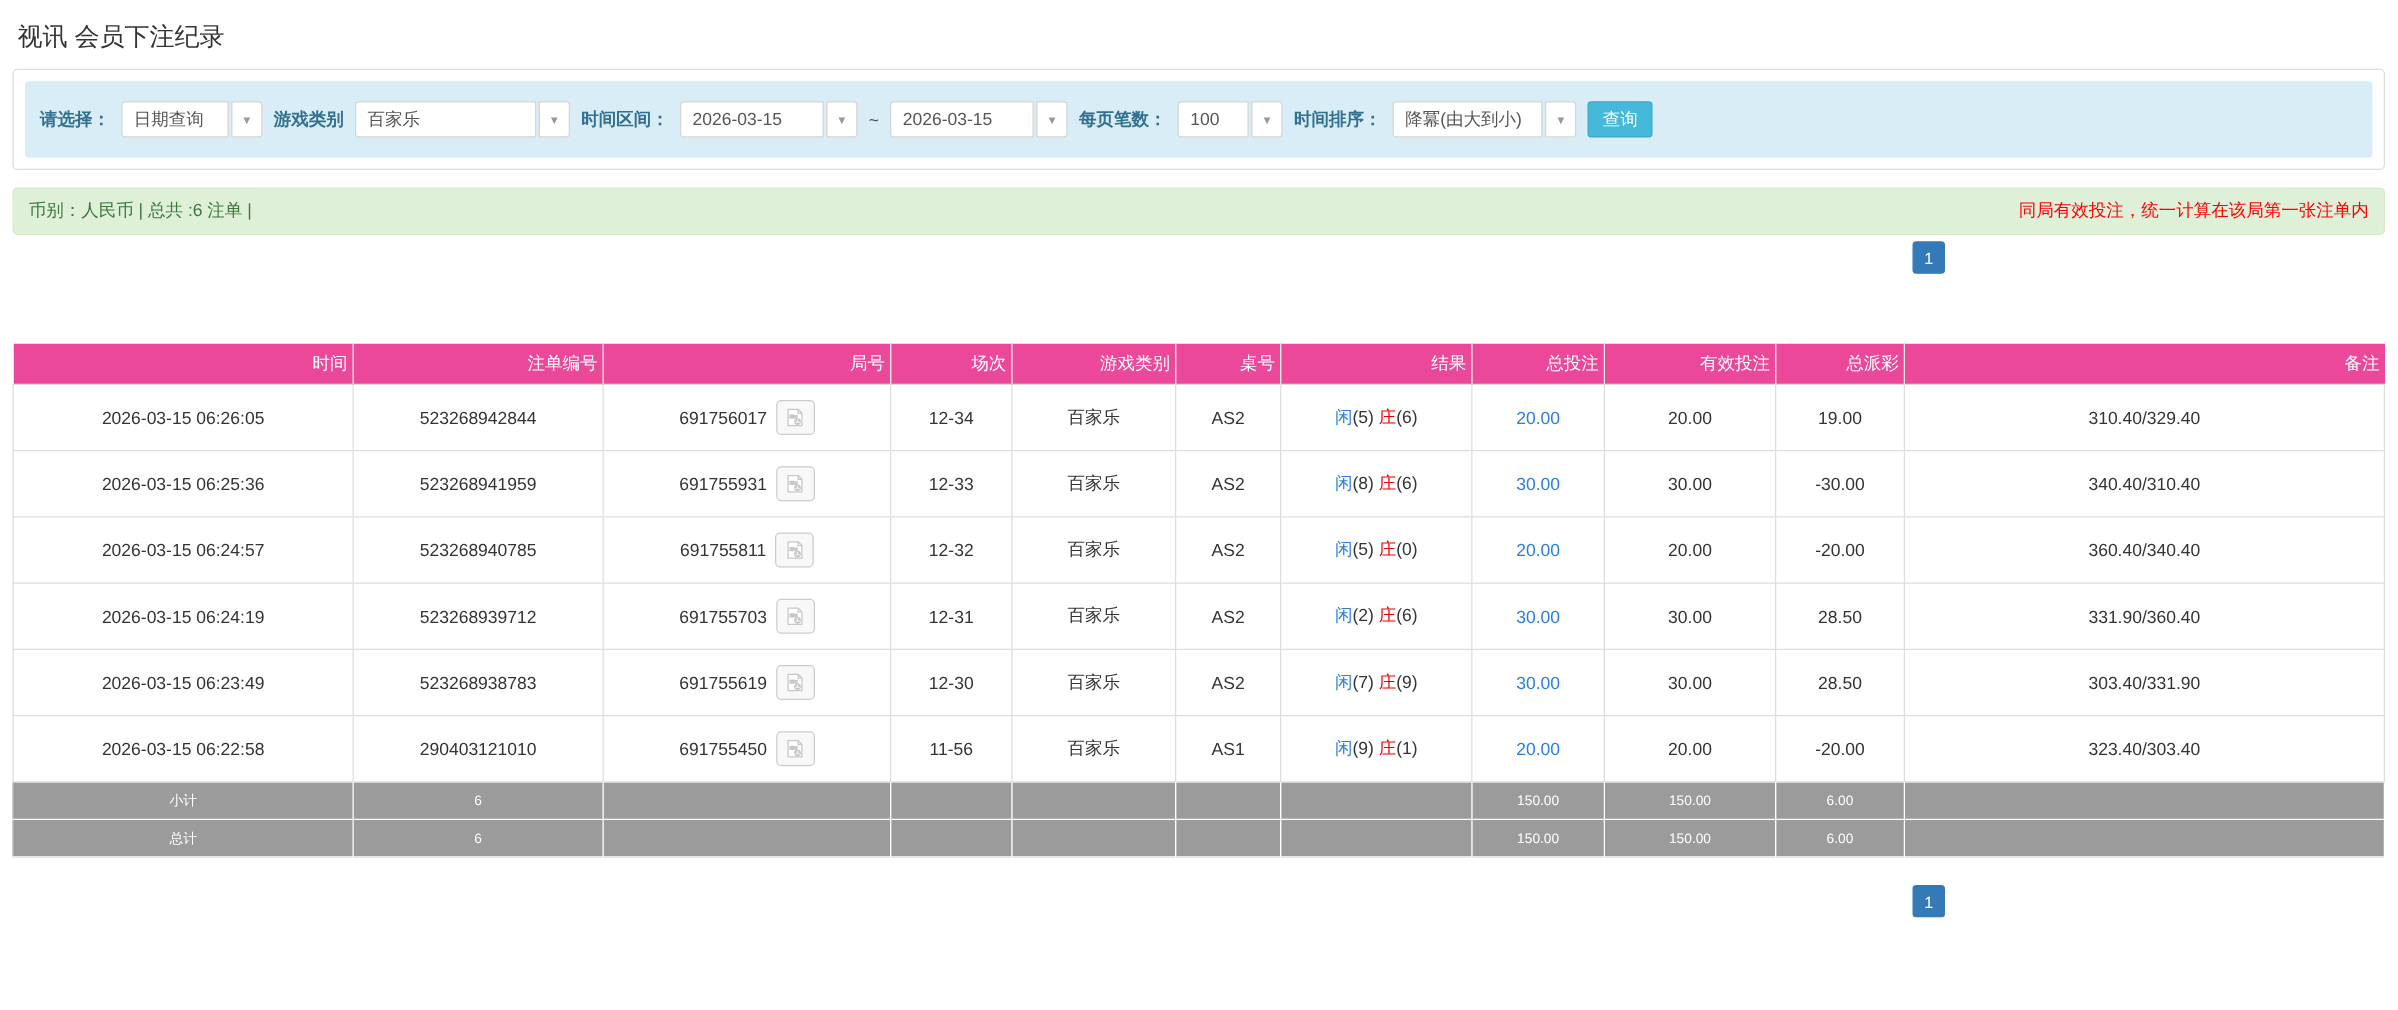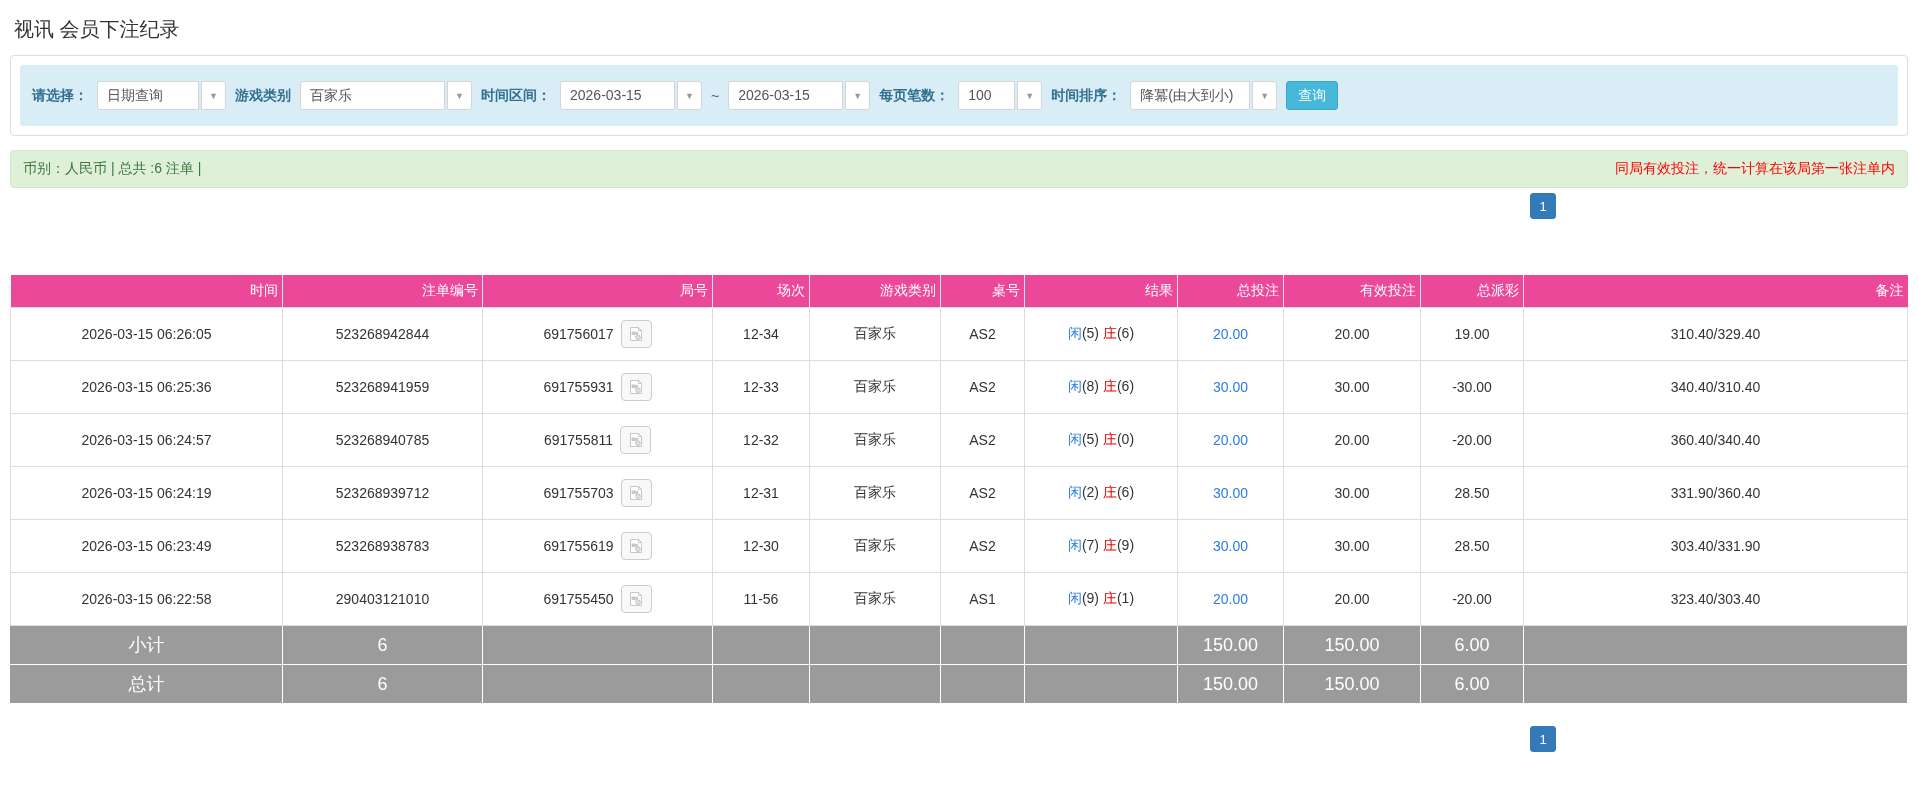--- a/index.html
+++ b/index.html
@@ -58,21 +58,21 @@
     border-radius: 0 3px 3px 0;
     width: 25px;
     height: 29px;
     display: flex;
     align-items: center;
     justify-content: center;
     color: #999;
     font-size: 9px;
     cursor: pointer;
   }
-  .w-qtype  { width: 102px; }
+  .w-qtype  { width: 86px; }
   .w-game   { width: 145px; }
   .w-date   { width: 115px; }
   .w-size   { width: 57px; }
   .w-sort   { width: 120px; }
   .tilde { color: #555; }
   .search-btn {
     background: #46b8da;
     border: 1px solid #3aa7c8;
     border-radius: 3px;
     color: #fff;
@@ -167,21 +167,21 @@
   .bet-link { color: #2a7de1; text-decoration: none; cursor: pointer; }
   td.payout.neg { color: #e60000; border-radius: 20px; }
 
   tbody.summary-body td {
     background: #9b9b9b;
     color: #fff;
     border: 1px solid #fff;
     border-left-color: #9b9b9b;
     padding: 7px 18px;
     text-align: center;
-    font-size: 18px;
+    font-size: 11px;
   }
 </style>
 </head>
 <body>
 
 <div class="wrap">
 
   <h1 class="page-title">视讯 会员下注纪录</h1>
 
   <div class="filter-panel">

